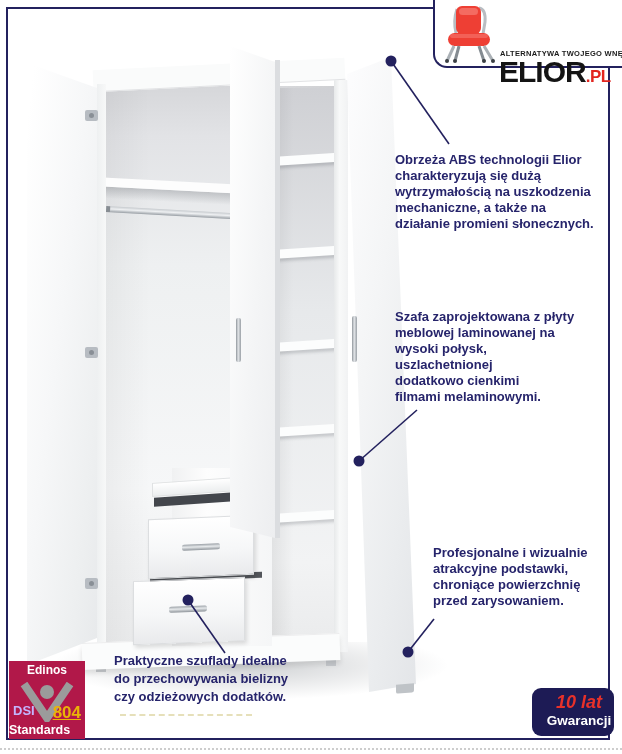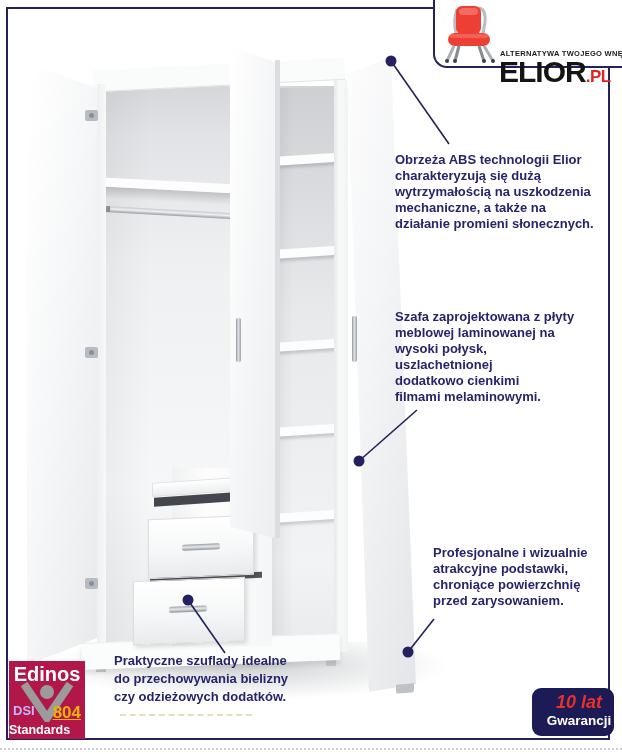--- a/index.html
+++ b/index.html
@@ -91,21 +91,21 @@
   
   .callouts{left:0;top:0;width:622px;height:754px;z-index:30;pointer-events:none;}
   .annotation{z-index:31;color:#26246b;font-weight:bold;font-size:13px;line-height:16px;white-space:pre-line;}
   .a1{left:395px;top:152px;width:225px;}
   .a2{left:395px;top:309px;width:225px;}
   .a3{left:433px;top:545px;width:185px;}
   .a4{left:114px;top:652px;width:230px;line-height:18px;}
 
   
   .edinos{left:9px;top:661px;width:76px;height:78px;background:#b11849;z-index:41;}
-  .edinos-title{left:0;top:2px;width:76px;text-align:center;color:#fff;font-weight:bold;font-size:20px;}
+  .edinos-title{left:0;top:2px;width:76px;text-align:center;color:#fff;font-weight:bold;font-size:12px;}
   .edinos-v{left:10px;top:21px;width:56px;height:40px;}
   .edinos-left{left:4px;top:42px;color:#c4b5fd;font-weight:bold;font-size:13px;}
   .edinos-right{right:4px;top:42px;color:#eab308;font-weight:bold;font-size:17px;text-decoration:underline;}
   .edinos-footer{left:0;bottom:2px;width:76px;color:#fff;font-weight:bold;font-size:12.5px;}
 
   
   .warranty{left:532px;top:688px;width:70px;height:48px;background:#1d1b55;border-radius:9px;z-index:41;
     text-align:center;padding-left:12px;}
   .warranty-years{margin-top:4px;color:#e8312a;font-weight:bold;font-style:italic;font-size:18px;line-height:20px;}
   .warranty-label{color:#fff;font-weight:bold;font-size:13.5px;line-height:17px;}

